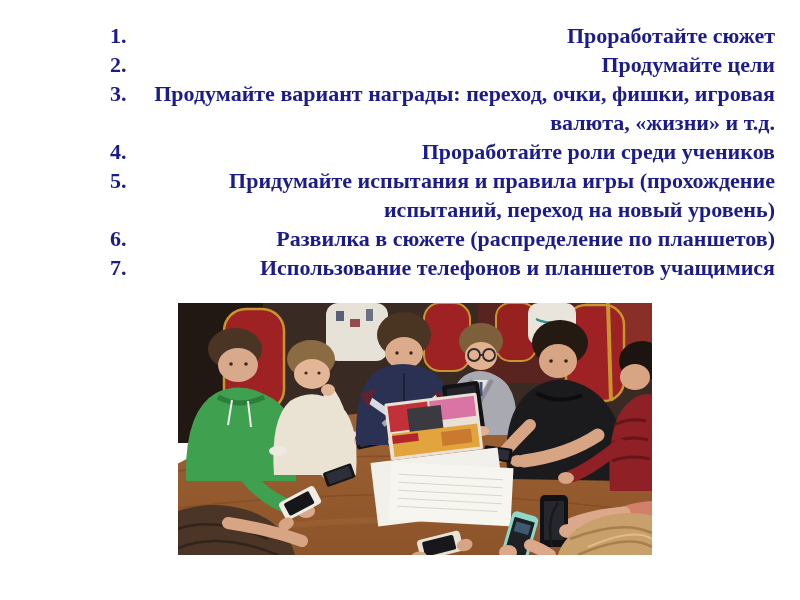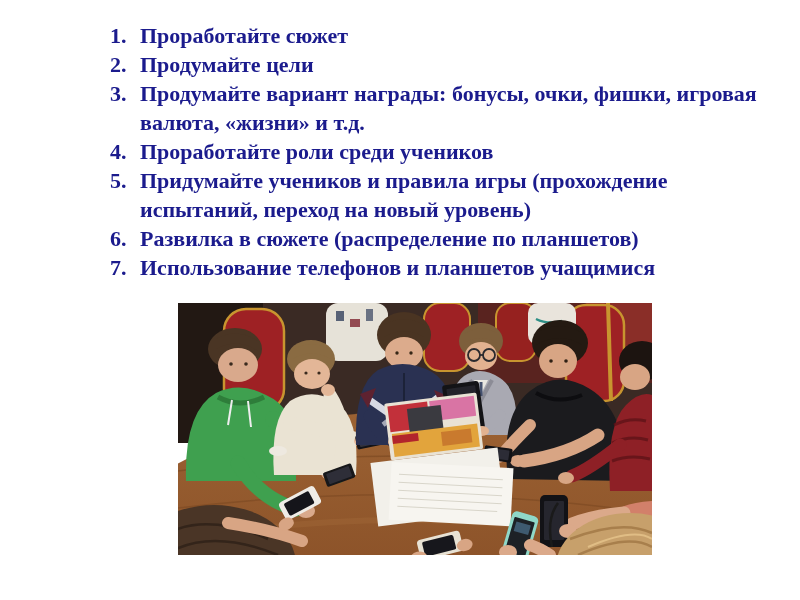--- a/index.html
+++ b/index.html
@@ -30,20 +30,21 @@
     display: flex;
     align-items: flex-start;
   }
   .numbered-list .num {
     flex: 0 0 30px;
     width: 30px;
   }
   .numbered-list .txt {
     flex: 0 1 635px;
     max-width: 635px;
+    text-align: right;
   }
   .photo-figure {
     position: absolute;
     left: 178px;
     top: 303px;
     width: 474px;
     height: 252px;
   }
   .photo-figure svg {
     display: block;
@@ -60,29 +61,29 @@
     <li>
       <span class="num">1.</span>
       <span class="txt">Проработайте сюжет</span>
     </li>
     <li>
       <span class="num">2.</span>
       <span class="txt">Продумайте цели</span>
     </li>
     <li>
       <span class="num">3.</span>
-      <span class="txt">Продумайте вариант награды: бонусы, очки, фишки, игровая валюта, «жизни» и т.д.</span>
+      <span class="txt">Продумайте вариант награды: переход, очки, фишки, игровая валюта, «жизни» и т.д.</span>
     </li>
     <li>
       <span class="num">4.</span>
       <span class="txt">Проработайте роли среди учеников</span>
     </li>
     <li>
       <span class="num">5.</span>
-      <span class="txt">Придумайте учеников и правила игры (прохождение испытаний, переход на новый уровень)</span>
+      <span class="txt">Придумайте испытания и правила игры (прохождение испытаний, переход на новый уровень)</span>
     </li>
     <li>
       <span class="num">6.</span>
       <span class="txt">Развилка в сюжете (распределение по планшетов)</span>
     </li>
     <li>
       <span class="num">7.</span>
       <span class="txt">Использование телефонов и планшетов учащимися</span>
     </li>
   </ol>

